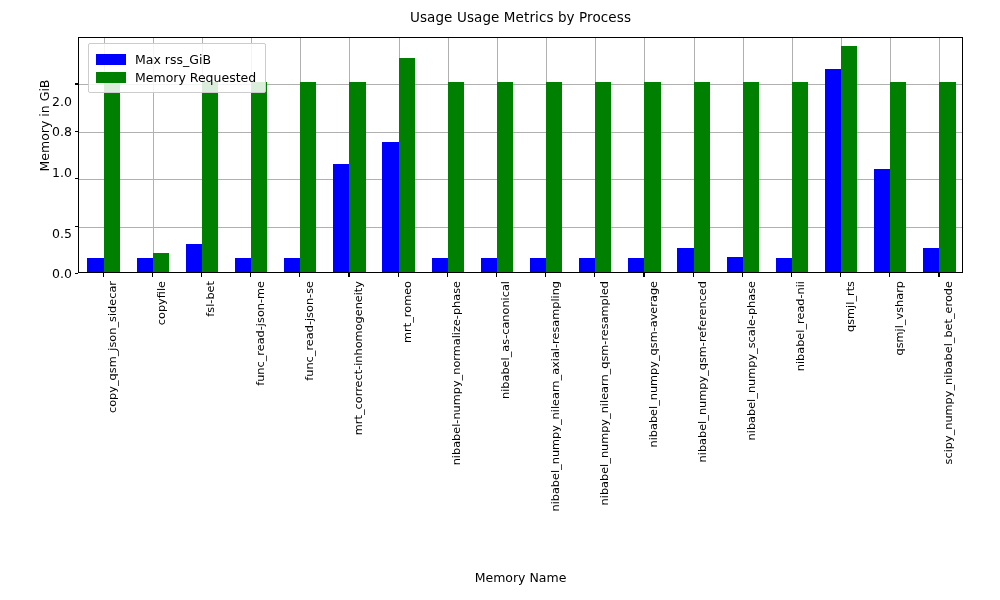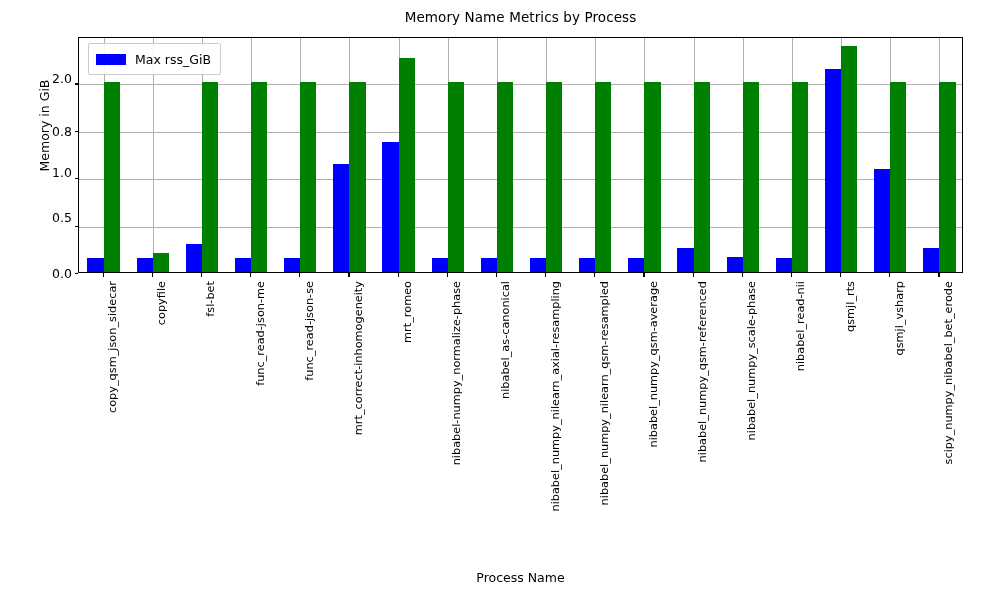--- a/index.html
+++ b/index.html
@@ -163,28 +163,28 @@
     font-size: 12.5px;
     white-space: nowrap;
     color: #000000;
   }
 </style>
 </head>
 <body>
 
 <div id="figure">
 
-  <div id="chart-title">Memory Name Metrics by Process</div>
+  <div id="chart-title">Usage Usage Metrics by Process</div>
 
   <div id="ytick-labels">
       <div class="ytick-label" style="top: 236px;">0.0</div>
-      <div class="ytick-label" style="top: 180px;">0.5</div>
+      <div class="ytick-label" style="top: 196px;">0.5</div>
       <div class="ytick-label" style="top: 135px;">1.0</div>
       <div class="ytick-label" style="top: 93.8313px;">0.8</div>
-      <div class="ytick-label" style="top: 41px;">2.0</div>
+      <div class="ytick-label" style="top: 64px;">2.0</div>
     </div>
   <div id="ytick-marks">
       <div class="ytick-mark" style="top: 273px;"></div>
       <div class="ytick-mark" style="top: 225.61px;"></div>
       <div class="ytick-mark" style="top: 178.221px;"></div>
       <div class="ytick-mark" style="top: 130.831px;"></div>
       <div class="ytick-mark" style="top: 83.4418px;"></div>
     </div>
   <div id="ylabel">Memory in GiB</div>
 
@@ -250,20 +250,24 @@
         <div class="bar bar-green" style="left: 762.083px; width: 16.225px; height: 225.574px;"></div>
         <div class="bar bar-green" style="left: 811.25px; width: 16.225px; height: 189.558px;"></div>
         <div class="bar bar-green" style="left: 860.417px; width: 16.225px; height: 189.558px;"></div>
       </div>
 
     <div id="legend">
       <div class="legend-row">
         <span class="legend-swatch" style="background:#0000ff"></span>
         <span class="legend-text">Max rss_GiB</span>
       </div>
+      <div class="legend-row">
+        <span class="legend-swatch" style="background:#008000"></span>
+        <span class="legend-text">Memory Requested</span>
+      </div>
     </div>
   </div>
 
   <div id="xtick-marks">
       <div class="xtick-mark" style="left: 102.583px;"></div>
       <div class="xtick-mark" style="left: 151.75px;"></div>
       <div class="xtick-mark" style="left: 200.917px;"></div>
       <div class="xtick-mark" style="left: 250.083px;"></div>
       <div class="xtick-mark" style="left: 299.25px;"></div>
       <div class="xtick-mark" style="left: 348.417px;"></div>
@@ -293,15 +297,15 @@
       <div class="xtick-label" style="left: 549.583px;">nibabel_numpy_nilearn_axial-resampling</div>
       <div class="xtick-label" style="left: 598.75px;">nibabel_numpy_nilearn_qsm-resampled</div>
       <div class="xtick-label" style="left: 647.917px;">nibabel_numpy_qsm-average</div>
       <div class="xtick-label" style="left: 697.083px;">nibabel_numpy_qsm-referenced</div>
       <div class="xtick-label" style="left: 746.25px;">nibabel_numpy_scale-phase</div>
       <div class="xtick-label" style="left: 795.417px;">nibabel_read-nii</div>
       <div class="xtick-label" style="left: 844.583px;">qsmjl_rts</div>
       <div class="xtick-label" style="left: 893.75px;">qsmjl_vsharp</div>
       <div class="xtick-label" style="left: 942.917px;">scipy_numpy_nibabel_bet_erode</div>
     </div>
-  <div id="xlabel">Process Name</div>
+  <div id="xlabel">Memory Name</div>
 
 </div>
 
 </body></html>

